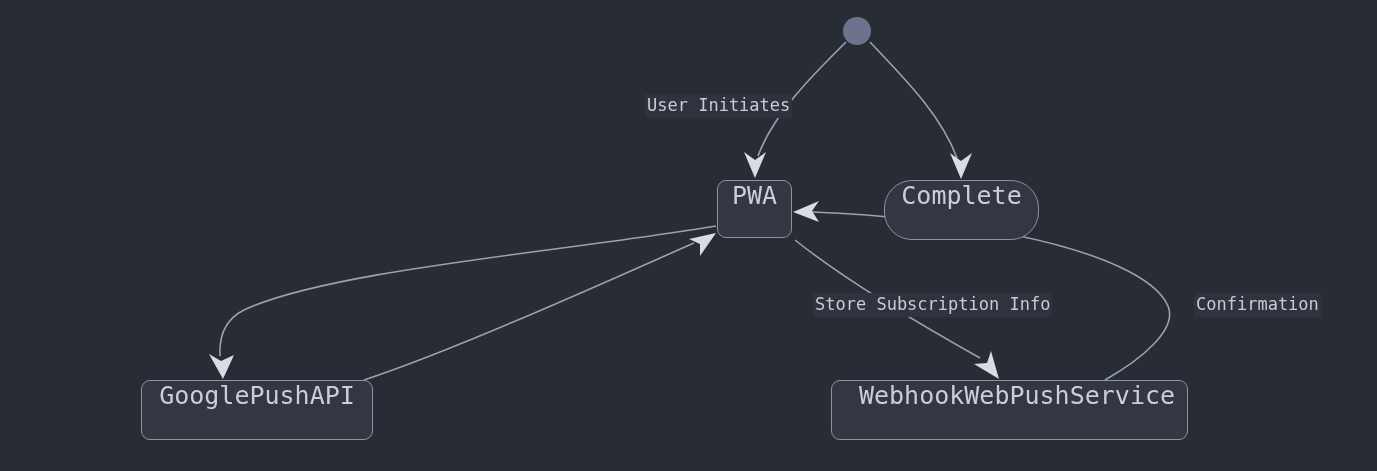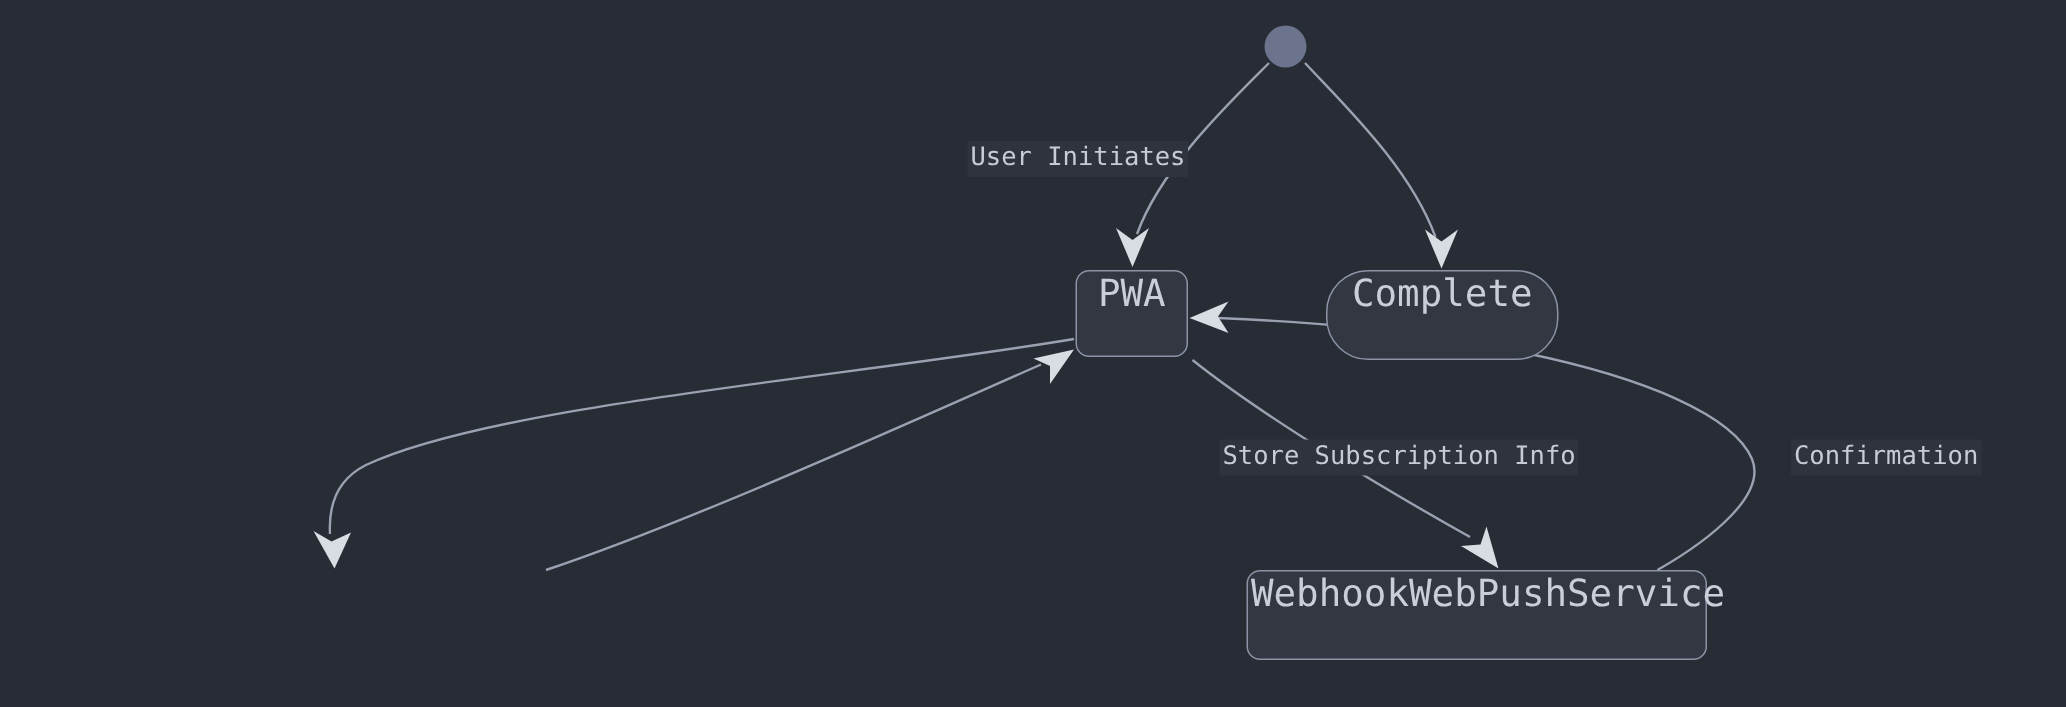--- a/index.html
+++ b/index.html
@@ -101,22 +101,25 @@
   <div class="start-node" style="left:843px; top:17px; width:28px; height:28px;"></div>
 
   <div class="node" style="left:717px; top:180px; width:75px; height:58px;">
     <span>PWA</span>
   </div>
 
   <div class="node" style="left:884px; top:180px; width:155px; height:60px;border-radius:28px;">
     <span>Complete</span>
   </div>
 
+  <div class="node" style="left:141px; top:380px; width:232px; height:60px;">
+    <span>GooglePushAPI</span>
+  </div>
 
-  <div class="node" style="left:831px; top:380px; width:307px; height:60px;padding-left:15px;">
+  <div class="node" style="left:831px; top:380px; width:357px; height:60px;padding-left:15px;">
     <span>WebhookWebPushService</span>
   </div>
 
   <div class="edge-label" style="left:645px; top:94px;">User Initiates</div>
 
 
 
   <div class="edge-label" style="left:777px; top:293px;margin-left:36px;">Store Subscription Info</div>
 
   <div class="edge-label" style="left:1175px; top:293px;margin-left:19px;">Confirmation</div>

